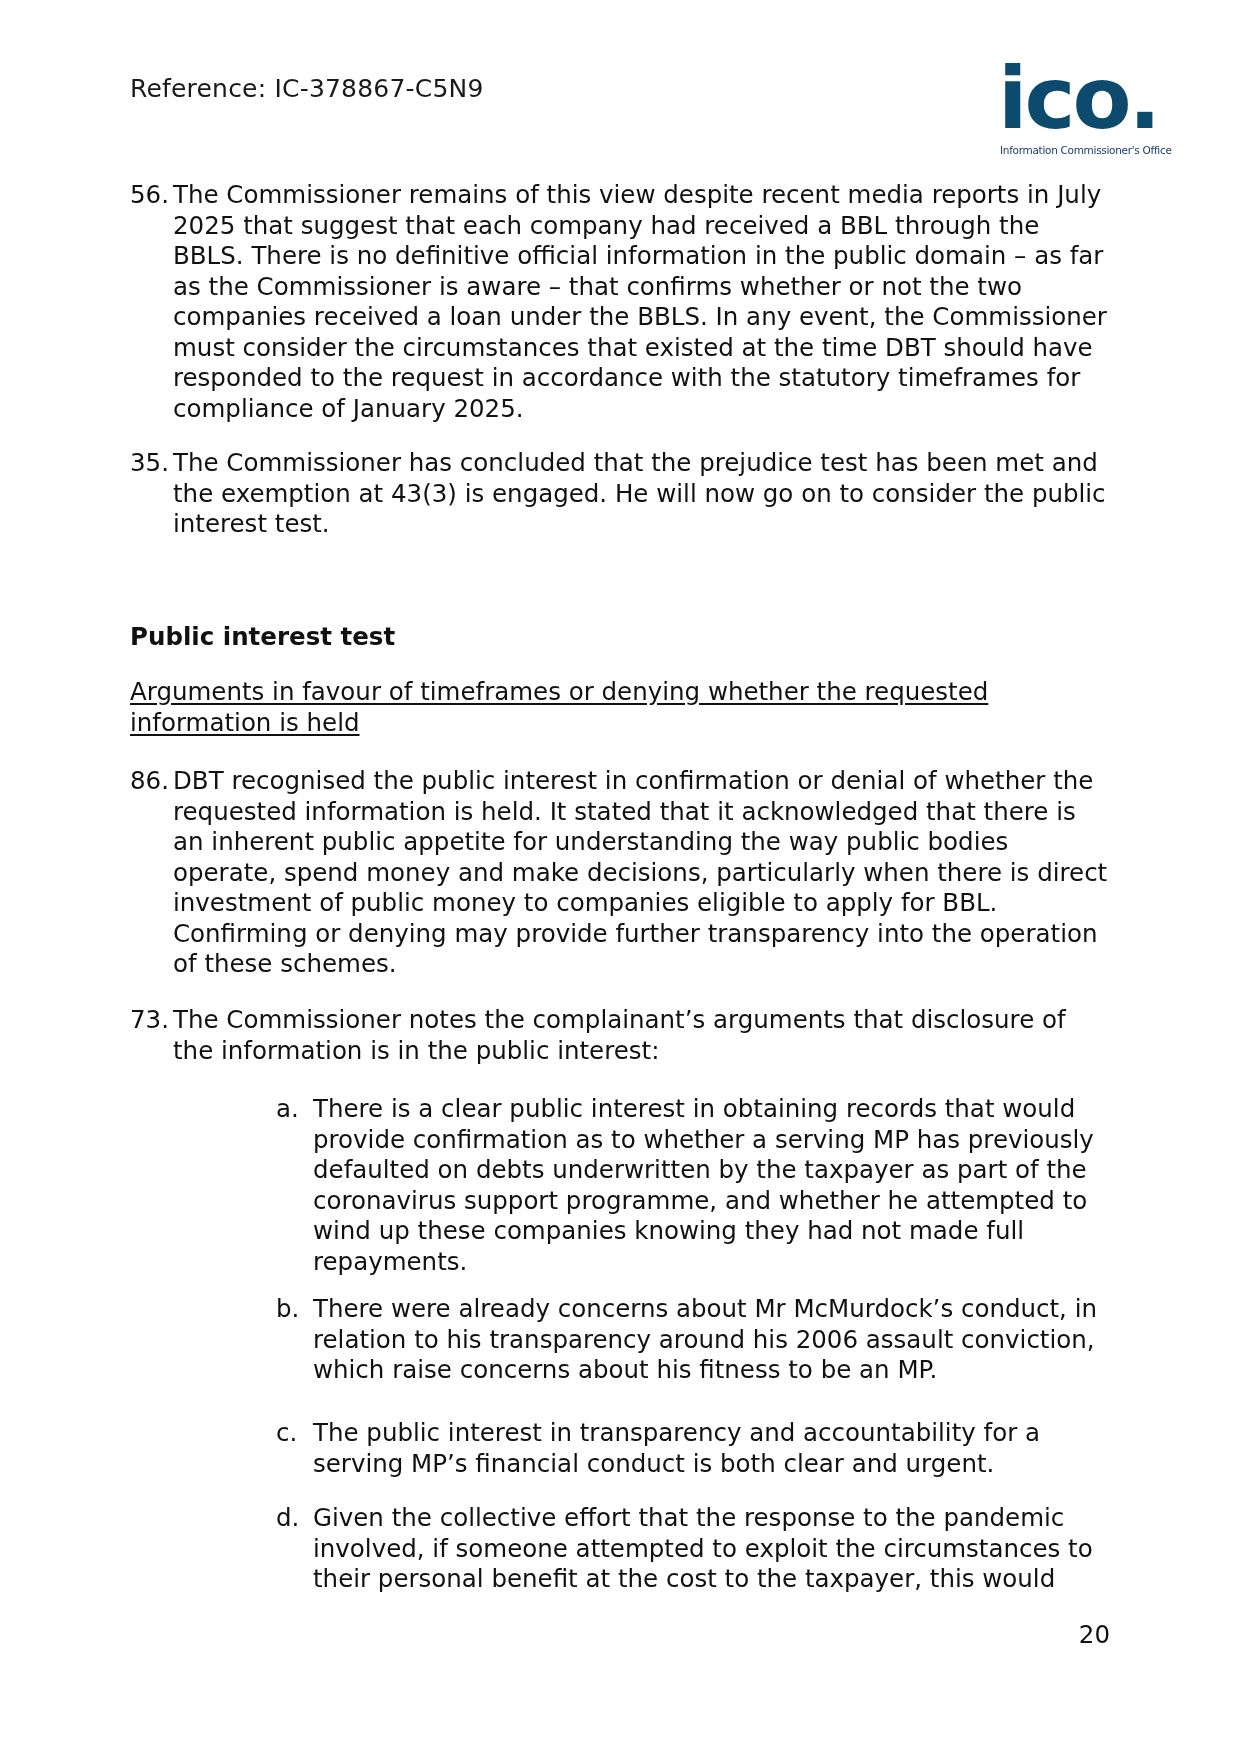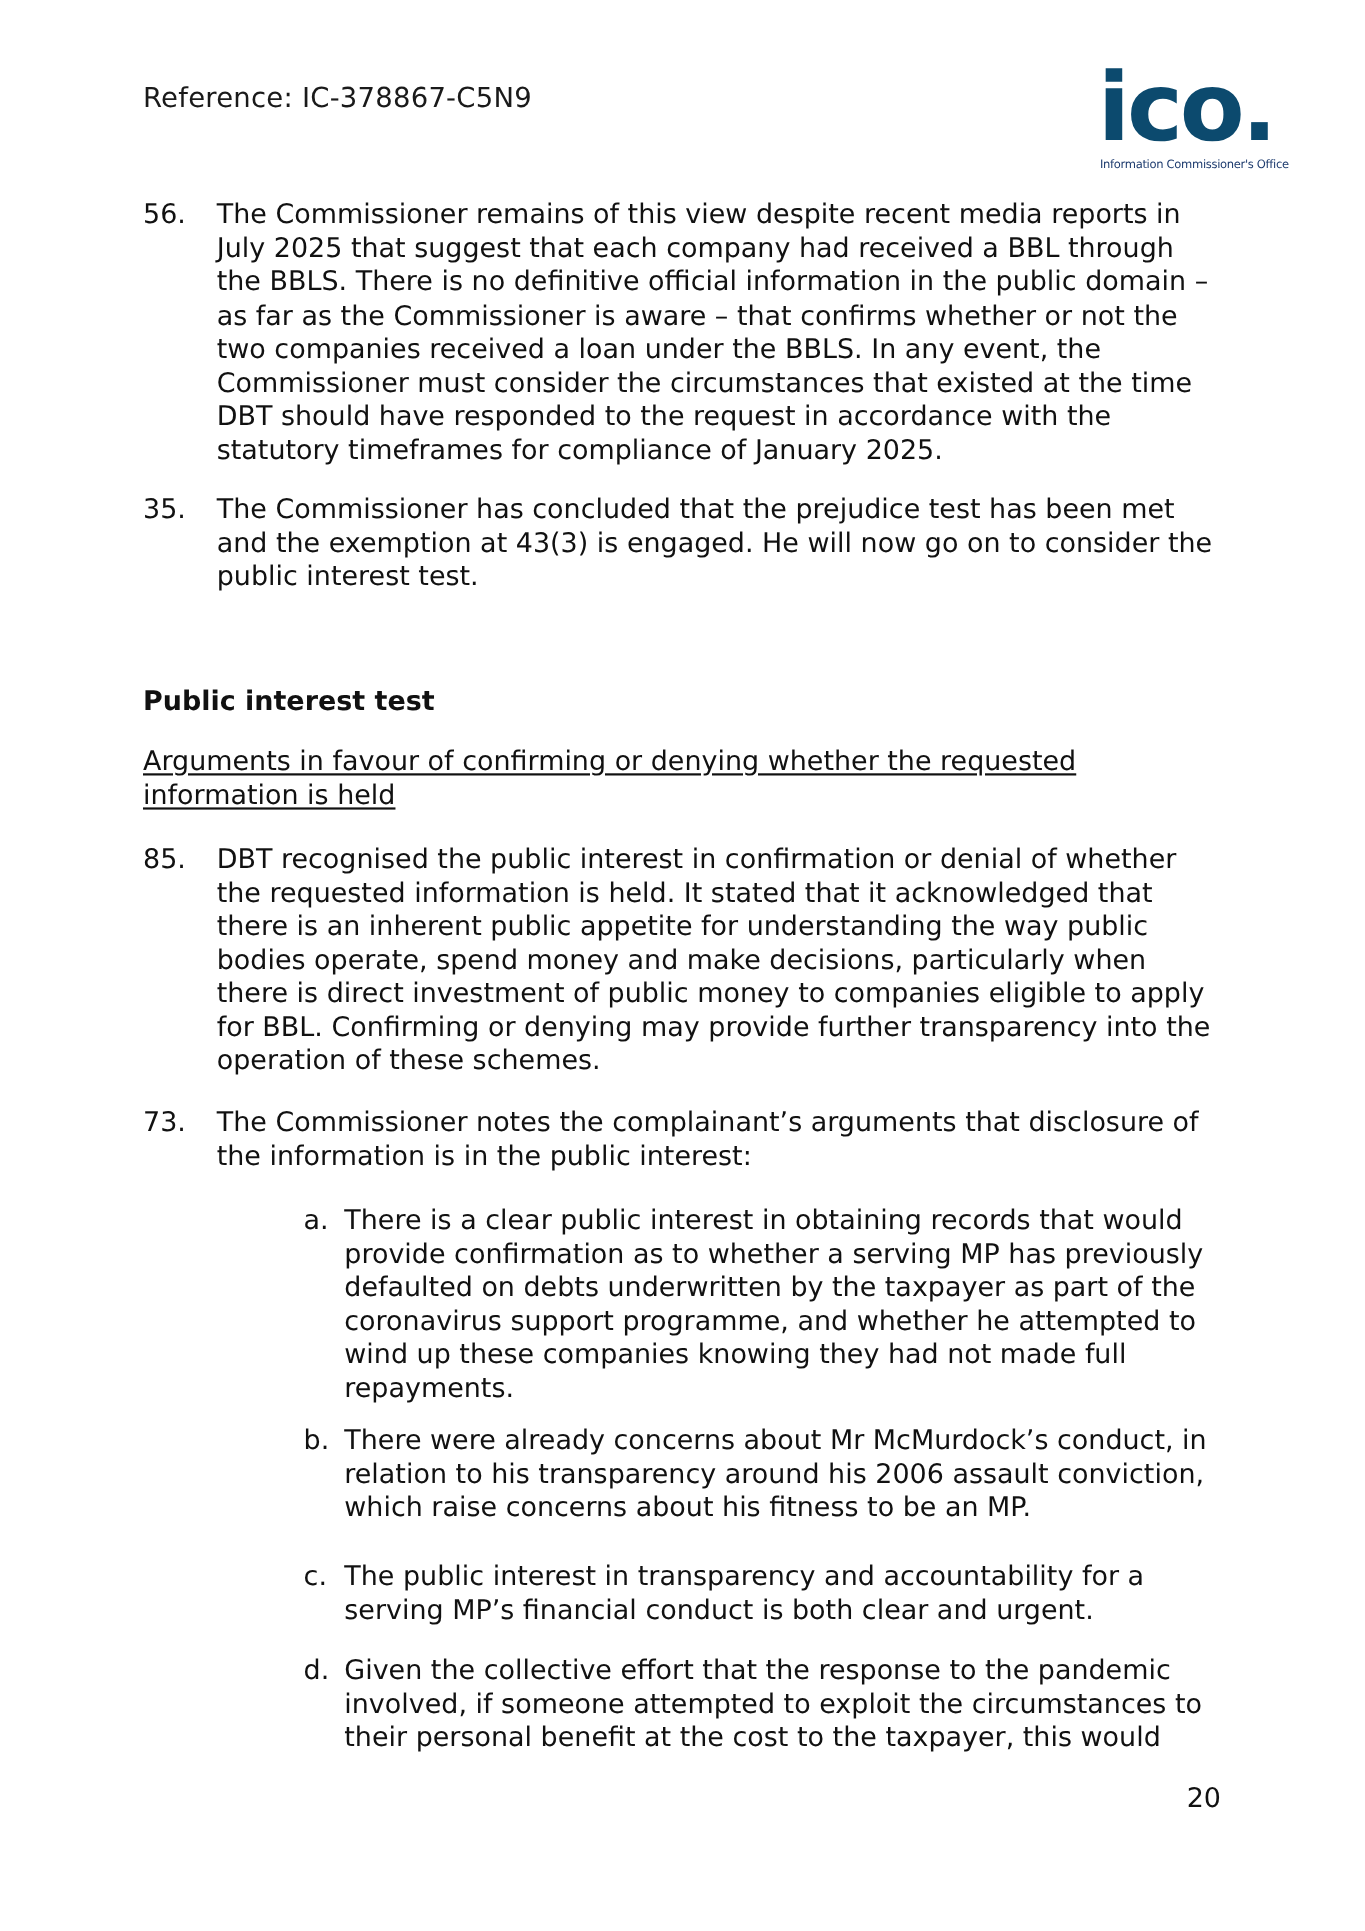--- a/index.html
+++ b/index.html
@@ -56,21 +56,21 @@
       width: 980px;
       font-size: 24.5px;
       line-height: 30.5px;
     }
     .para .num {
       position: absolute;
       left: 0;
       top: 0;
     }
     .para .txt {
-      margin-left: 67px;
+      margin-left: 43px;
       display: block;
     }
     .heading {
       position: absolute;
       left: 130px;
       font-size: 24.5px;
       font-weight: bold;
     }
     .subheading {
       position: absolute;
@@ -119,24 +119,24 @@
   <span class="txt">The Commissioner remains of this view despite recent media reports in July 2025 that suggest that each company had received a BBL through the BBLS. There is no definitive official information in the public domain – as far as the Commissioner is aware – that confirms whether or not the two companies received a loan under the BBLS. In any event, the Commissioner must consider the circumstances that existed at the time DBT should have responded to the request in accordance with the statutory timeframes for compliance of January 2025.</span>
 </div>
 
 <div class="para" style="top:448px;">
   <span class="num">35.</span>
   <span class="txt">The Commissioner has concluded that the prejudice test has been met and the exemption at 43(3) is engaged. He will now go on to consider the public interest test.</span>
 </div>
 
 <div class="heading" style="top:622px;">Public interest test</div>
 
-<div class="subheading" style="top:677px;">Arguments in favour of confirming or denying whether the requested information is held</div>
+<div class="subheading" style="top:677px;">Arguments in favour of timeframes or denying whether the requested information is held</div>
 
 <div class="para" style="top:766px;">
-  <span class="num">85.</span>
+  <span class="num">86.</span>
   <span class="txt">DBT recognised the public interest in confirmation or denial of whether the requested information is held. It stated that it acknowledged that there is an inherent public appetite for understanding the way public bodies operate, spend money and make decisions, particularly when there is direct investment of public money to companies eligible to apply for BBL. Confirming or denying may provide further transparency into the operation of these schemes.</span>
 </div>
 
 <div class="para" style="top:1005px;">
   <span class="num">73.</span>
   <span class="txt">The Commissioner notes the complainant’s arguments that disclosure of the information is in the public interest:</span>
 </div>
 
 <div class="subitem" style="top:1094px;">
   <span class="num">a.</span>

